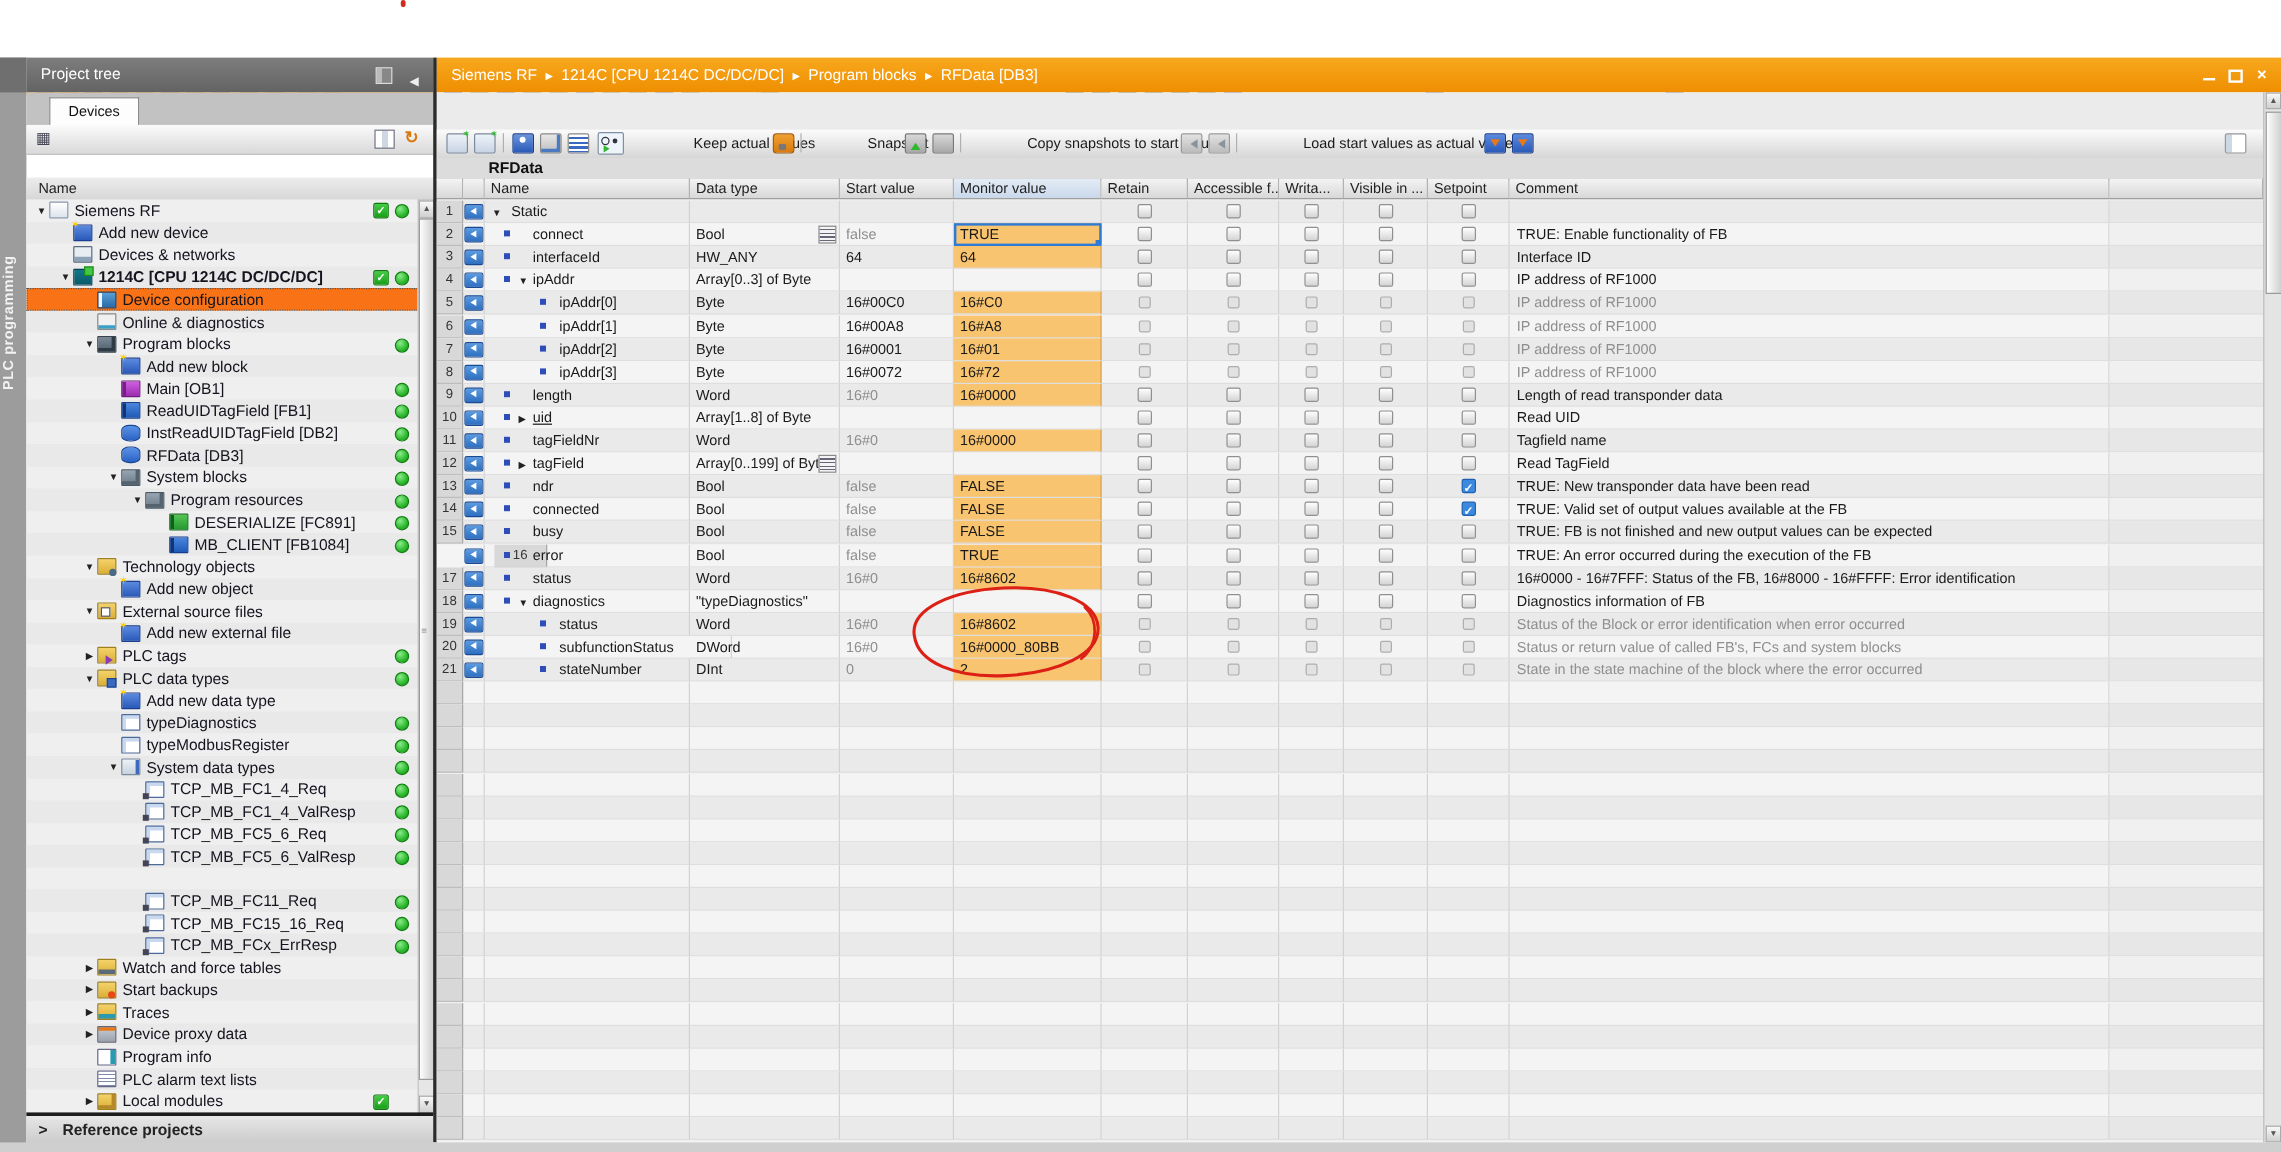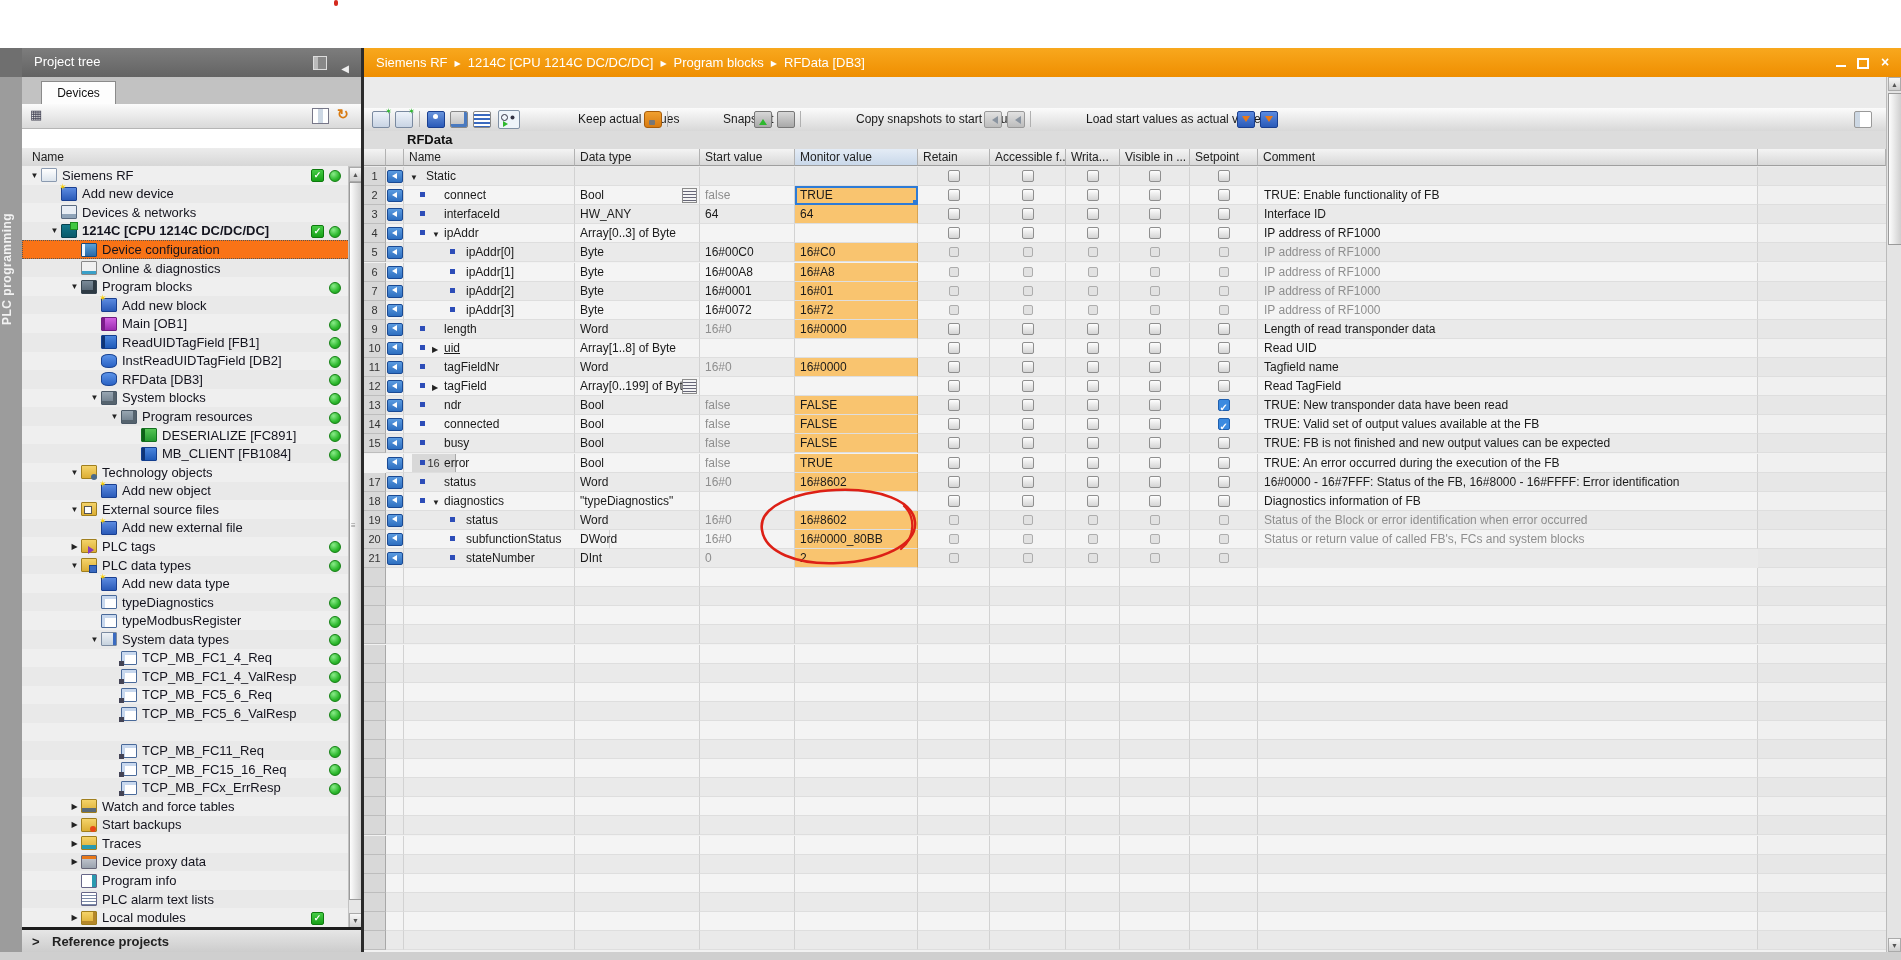--- a/index.html
+++ b/index.html
@@ -1149,20 +1149,21 @@
         </div>
         <div class="dcell" style="left: 702px; width: 54px;">
           <span class="cb small"></span>
         </div>
         <div class="dcell" style="left: 756px; width: 70px;">
           <span class="cb small"></span>
         </div>
         <div class="dcell" style="left: 826px; width: 68px;">
           <span class="cb small"></span>
         </div>
+        <div class="dcell" style="left: 894px; width: 500px; padding-left: 6px;"><span class="graytxt">State in the state machine of the block where the error occurred</span></div>
         <div class="dcell" style="left: 1394px; width: 128px; border-right: none; background: rgb(231, 231, 231);"></div>
       </div>
       <div class="drow" style="top: 401.1px; height: 19.1px; background: rgb(244, 244, 244);">
         <div class="dcell num" style="left: 0px; width: 22px;"></div>
         <div class="dcell" style="left: 22px; width: 18px;"></div>
         <div class="dcell" style="left: 40px; width: 171px;"></div>
         <div class="dcell" style="left: 211px; width: 125px;"></div>
         <div class="dcell" style="left: 336px; width: 95px;"></div>
         <div class="dcell" style="left: 431px; width: 123px;"></div>
         <div class="dcell" style="left: 554px; width: 72px;"></div>

